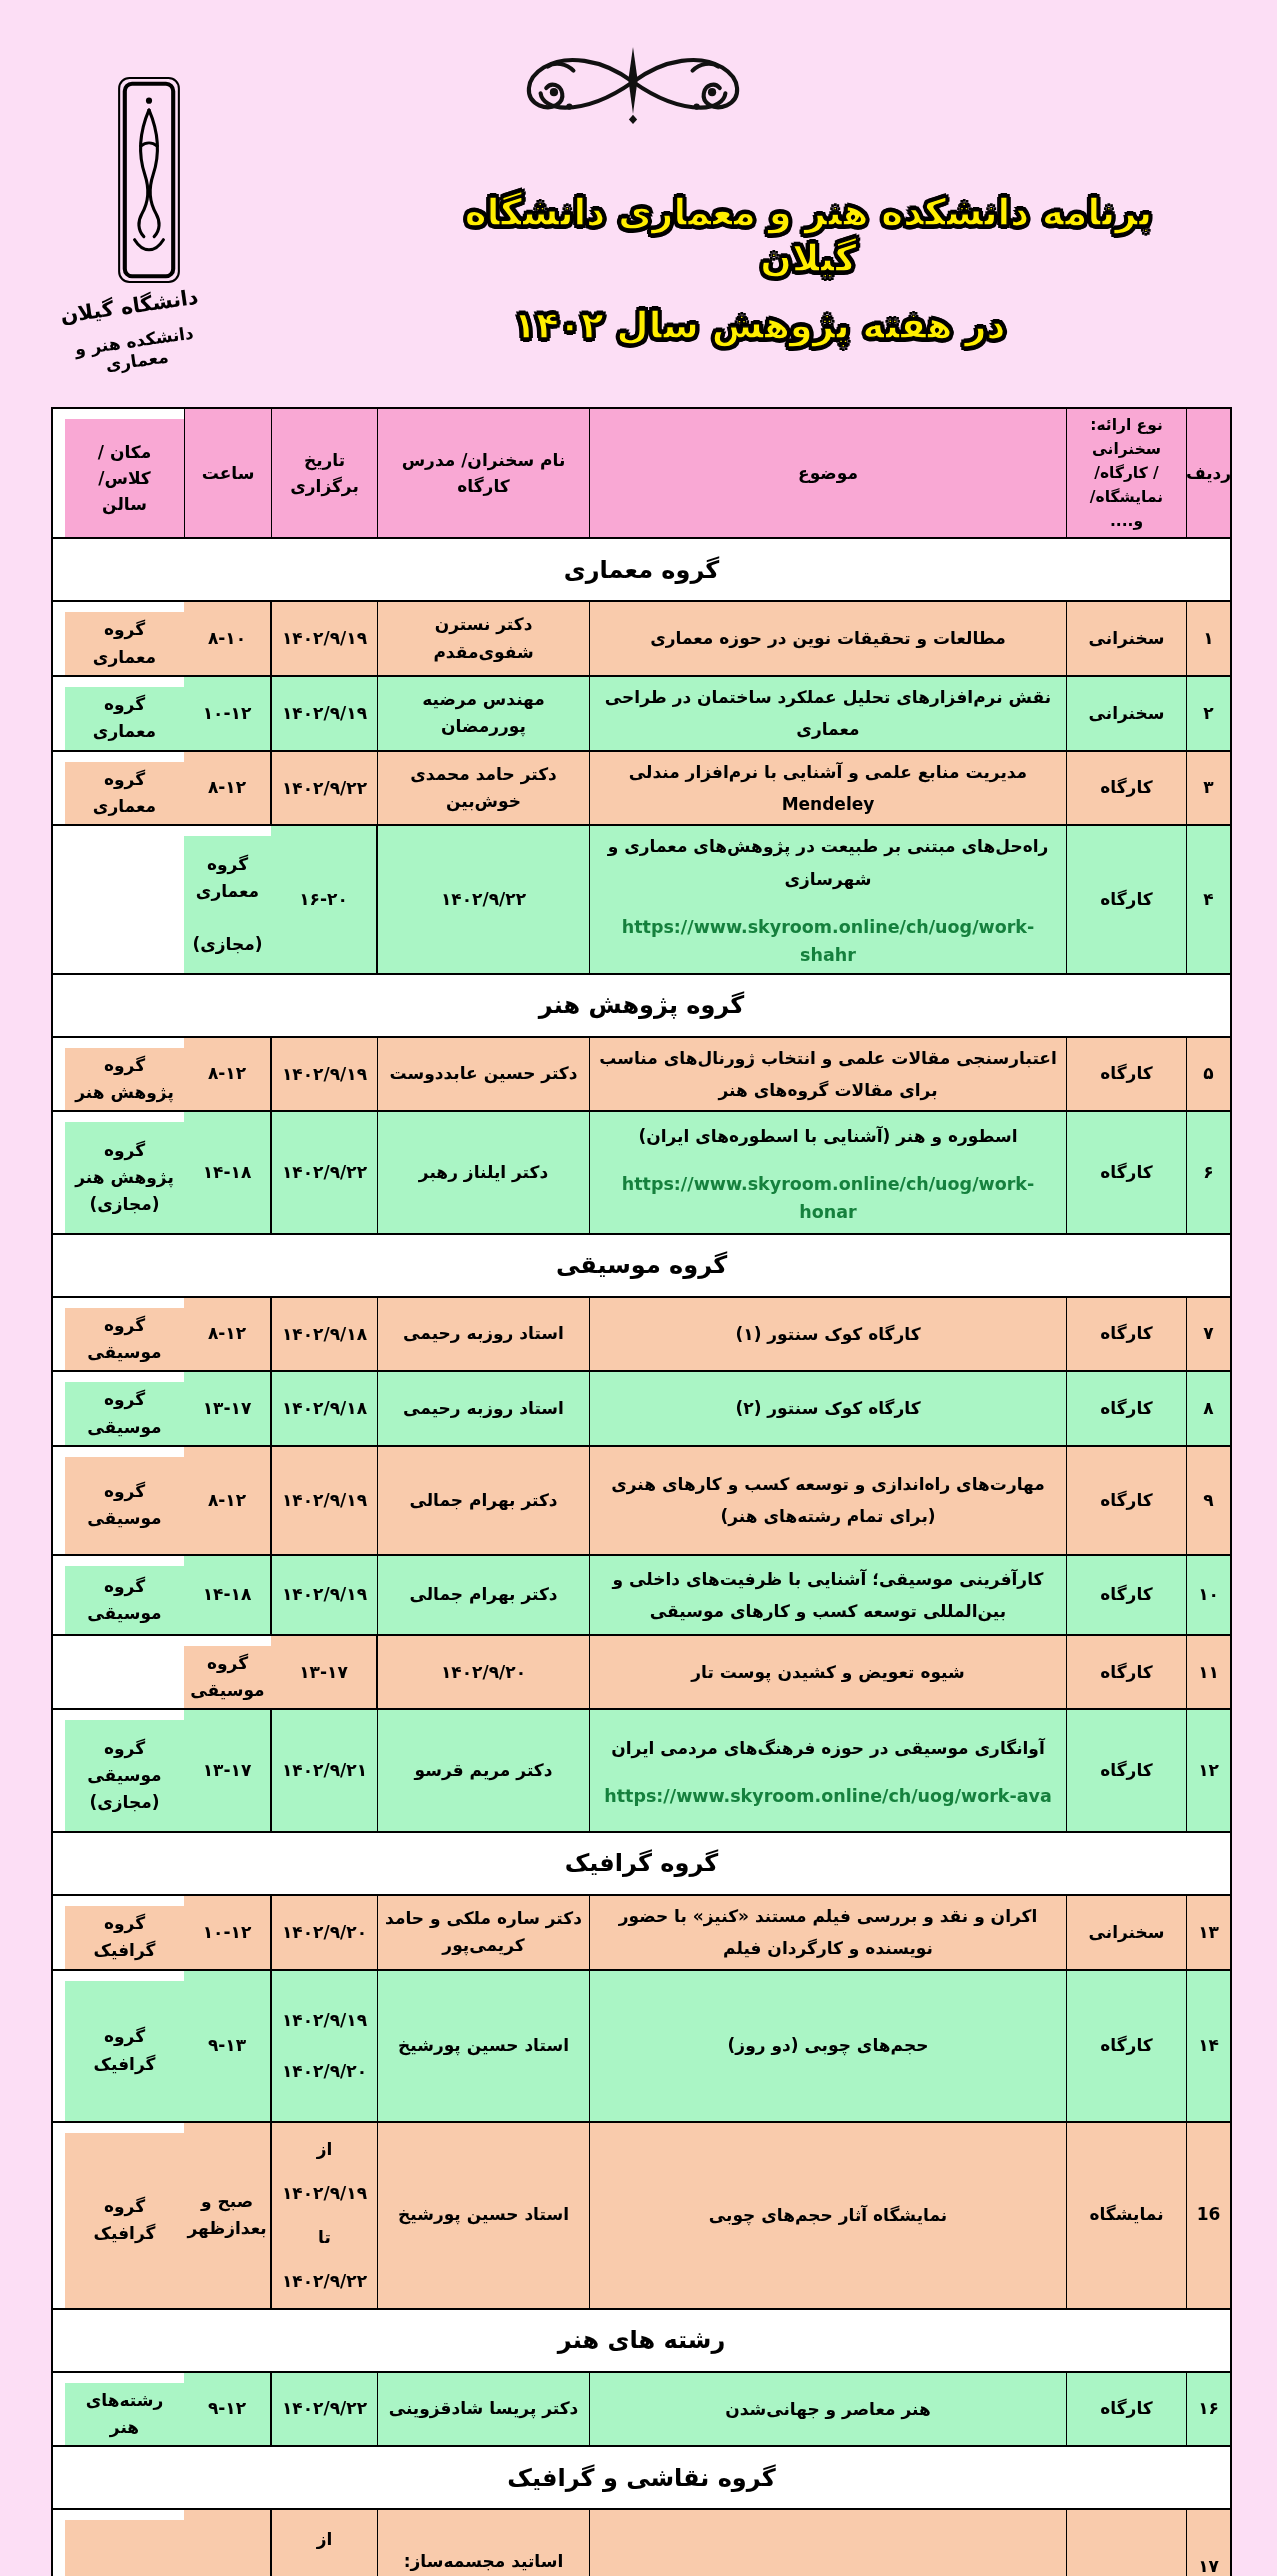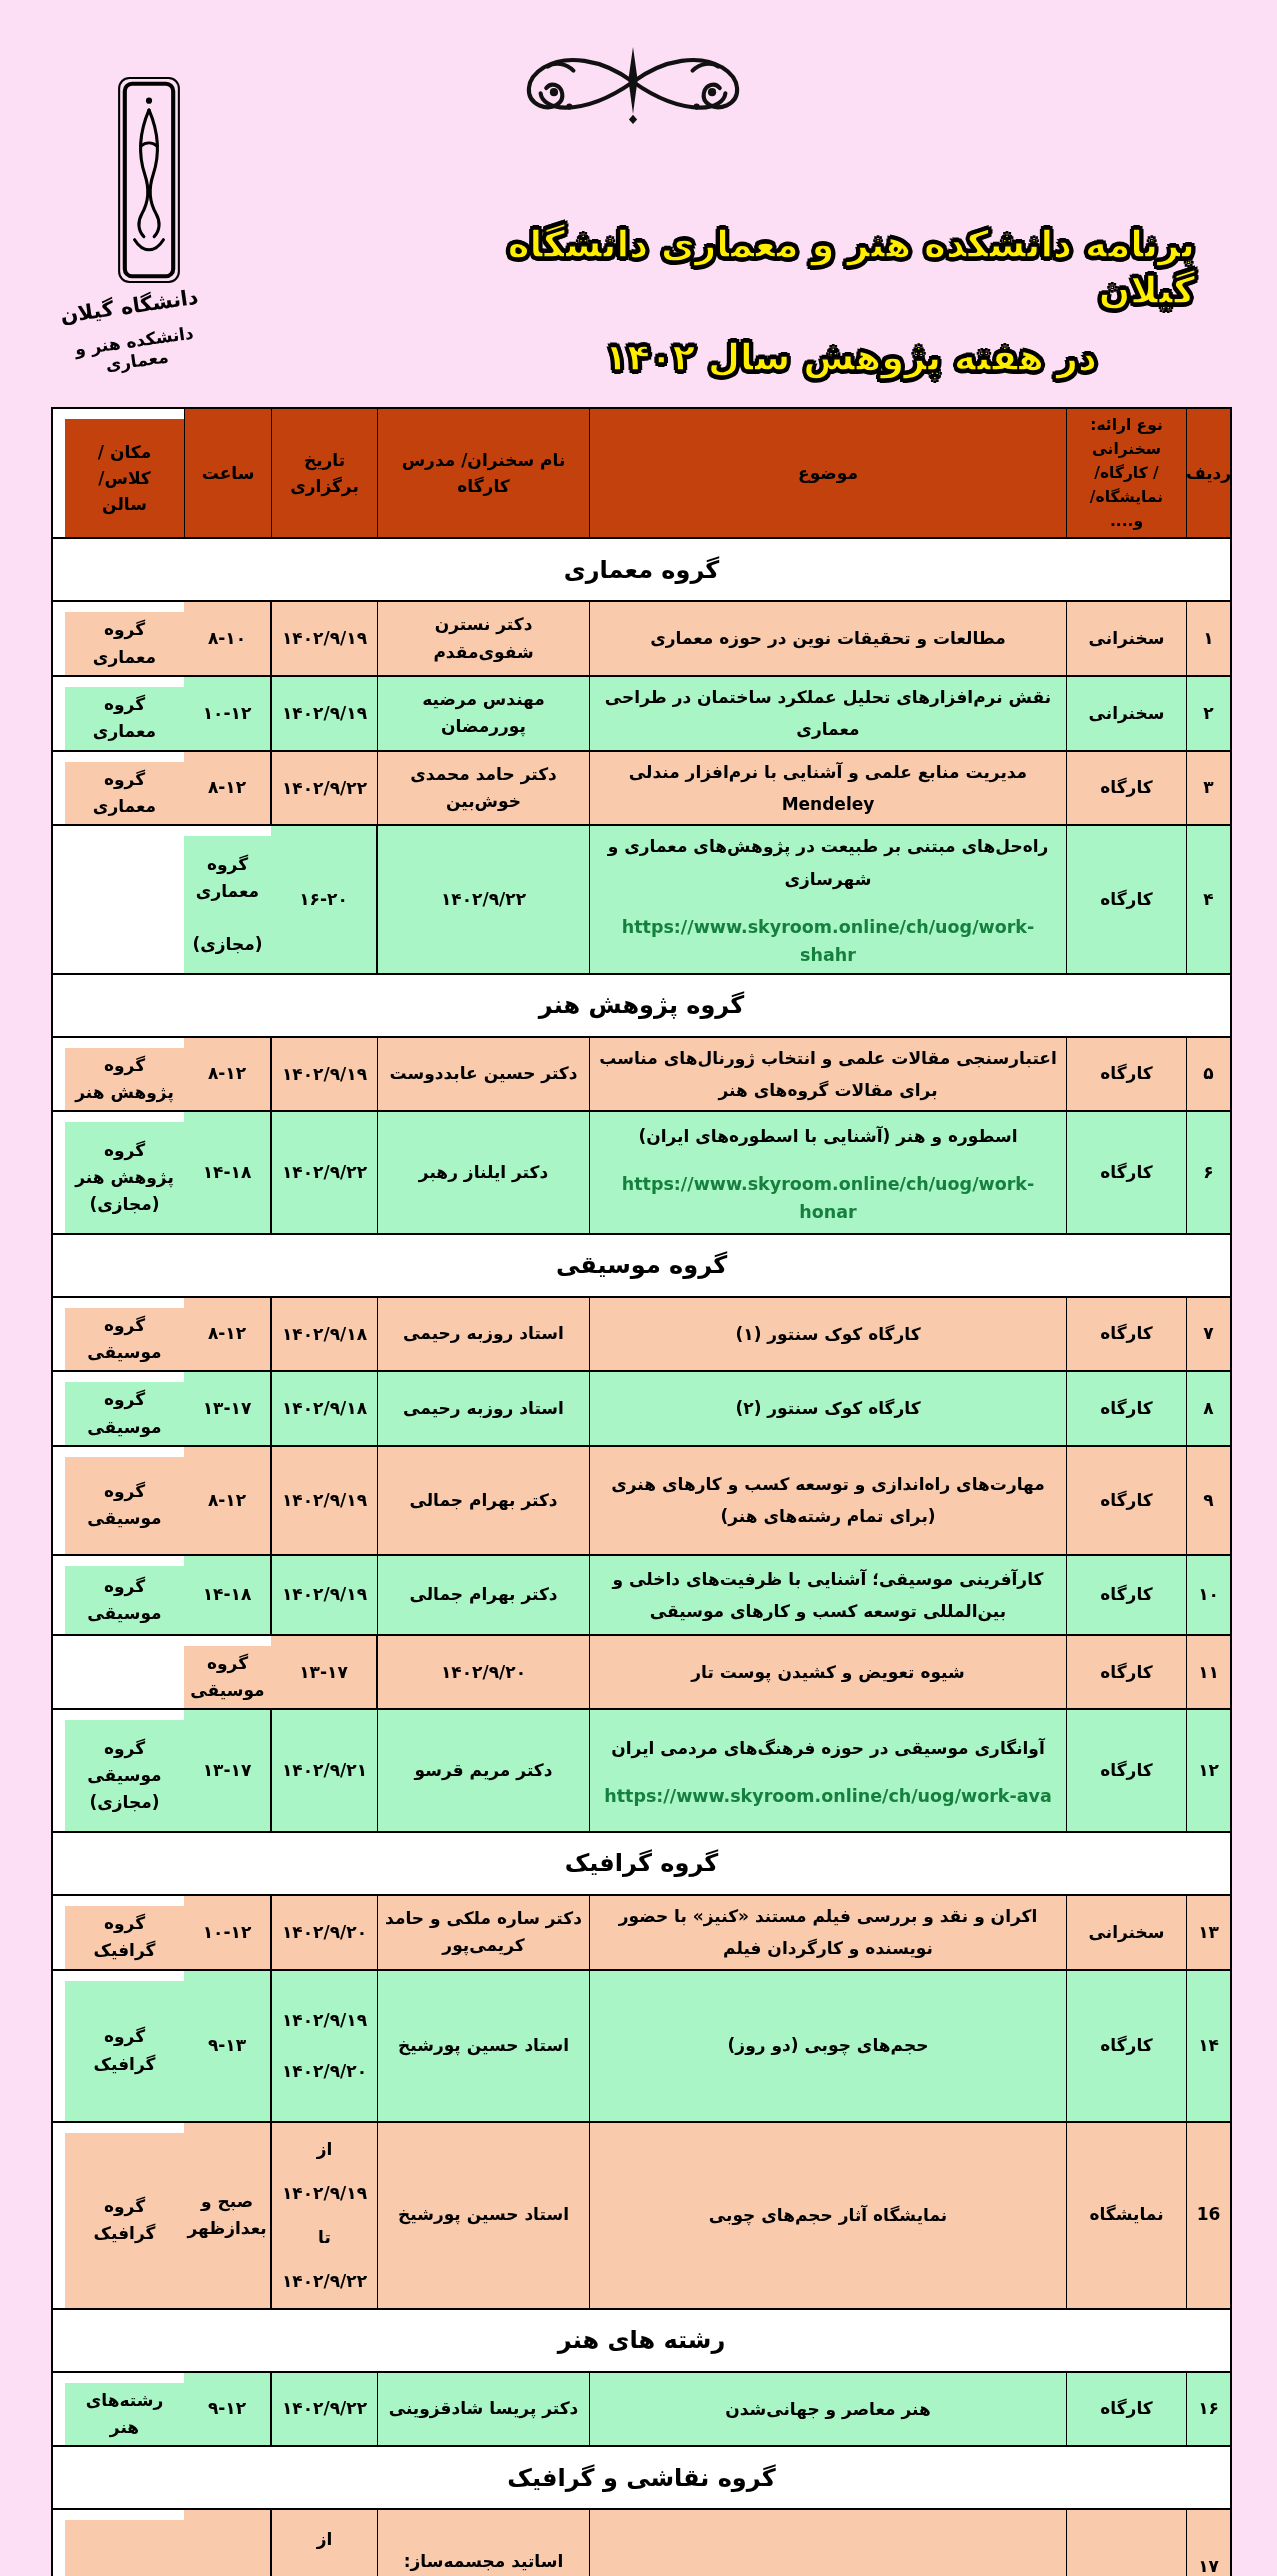--- a/index.html
+++ b/index.html
@@ -11,35 +11,35 @@
   .logo-box{position:absolute;left:118px;top:76px;width:64px;height:208px;}
   .logo-script{position:absolute;left:49px;top:294px;width:170px;text-align:center;
                transform:rotate(-8deg);font-weight:bold;}
   .logo-script .l1{font-size:20.6px;letter-spacing:0.5px;}
   .logo-script .l2{font-size:17px;margin-top:13.4px;}
 
   .stroke-yellow{color:#ffee00;font-weight:bold;
     -webkit-text-stroke:1.3px #000;
     text-shadow:-3.6px 0 #000,3.6px 0 #000,0 -3.6px #000,0 3.6px #000,
                 -2.6px -2.6px #000,2.6px -2.6px #000,-2.6px 2.6px #000,2.6px 2.6px #000;}
-  .title{position:absolute;right:82px;top:190px;width:773px;text-align:right;line-height:1.25;margin-top:32px;}
+  .title{position:absolute;right:82px;top:190px;width:773px;text-align:center;line-height:1.25;}
   .title .t1{font-size:37px;}
   .title .t2{font-size:37px;margin-top:20.6px;margin-right:98px;}
 
   
   .table{position:absolute;left:52px;top:407px;width:1181px;border:2.6px solid #000;
          direction:rtl;box-sizing:border-box;background:#fff;}
   .row{display:grid;grid-template-columns:44px 120px 477px 212px 106px 87px 119px;
        border-bottom:2.6px solid #000;box-sizing:border-box;}
   .cell{border-inline-end:1.5px solid #000;display:flex;flex-direction:column;align-items:center;
         justify-content:center;text-align:center;font-weight:bold;font-size:17px;
         padding:4.1px 6.2px;box-sizing:border-box;line-height:1.6;}
   .cell:last-child{border-inline-end:none;margin-top:10px;}
   .thead{min-height:78px;}
-  .thead .cell{background:#c2410c;white-space:pre-line;font-size:17px;line-height:1.55;}
+  .thead .cell{background:#f9a8d4;white-space:pre-line;font-size:17px;line-height:1.55;}
   .thead .type-cell{font-size:15.5px;}
   .section-row{background:#ffffff;display:flex;align-items:center;justify-content:center;
                font-size:24px;font-weight:bold;border-bottom:2.6px solid #000;min-height:61px;}
   .peach .cell{background:#f9cbac;}
   .green .cell{background:#aaf5c5;}
   .time-cell{direction:ltr;white-space:pre-line;}
   .date-cell{white-space:pre-line;line-height:1.7;}
   .date-spread2{line-height:3.0;}
   .date-spread3{line-height:2.6;}
   .no-cell{white-space:pre-line;}

